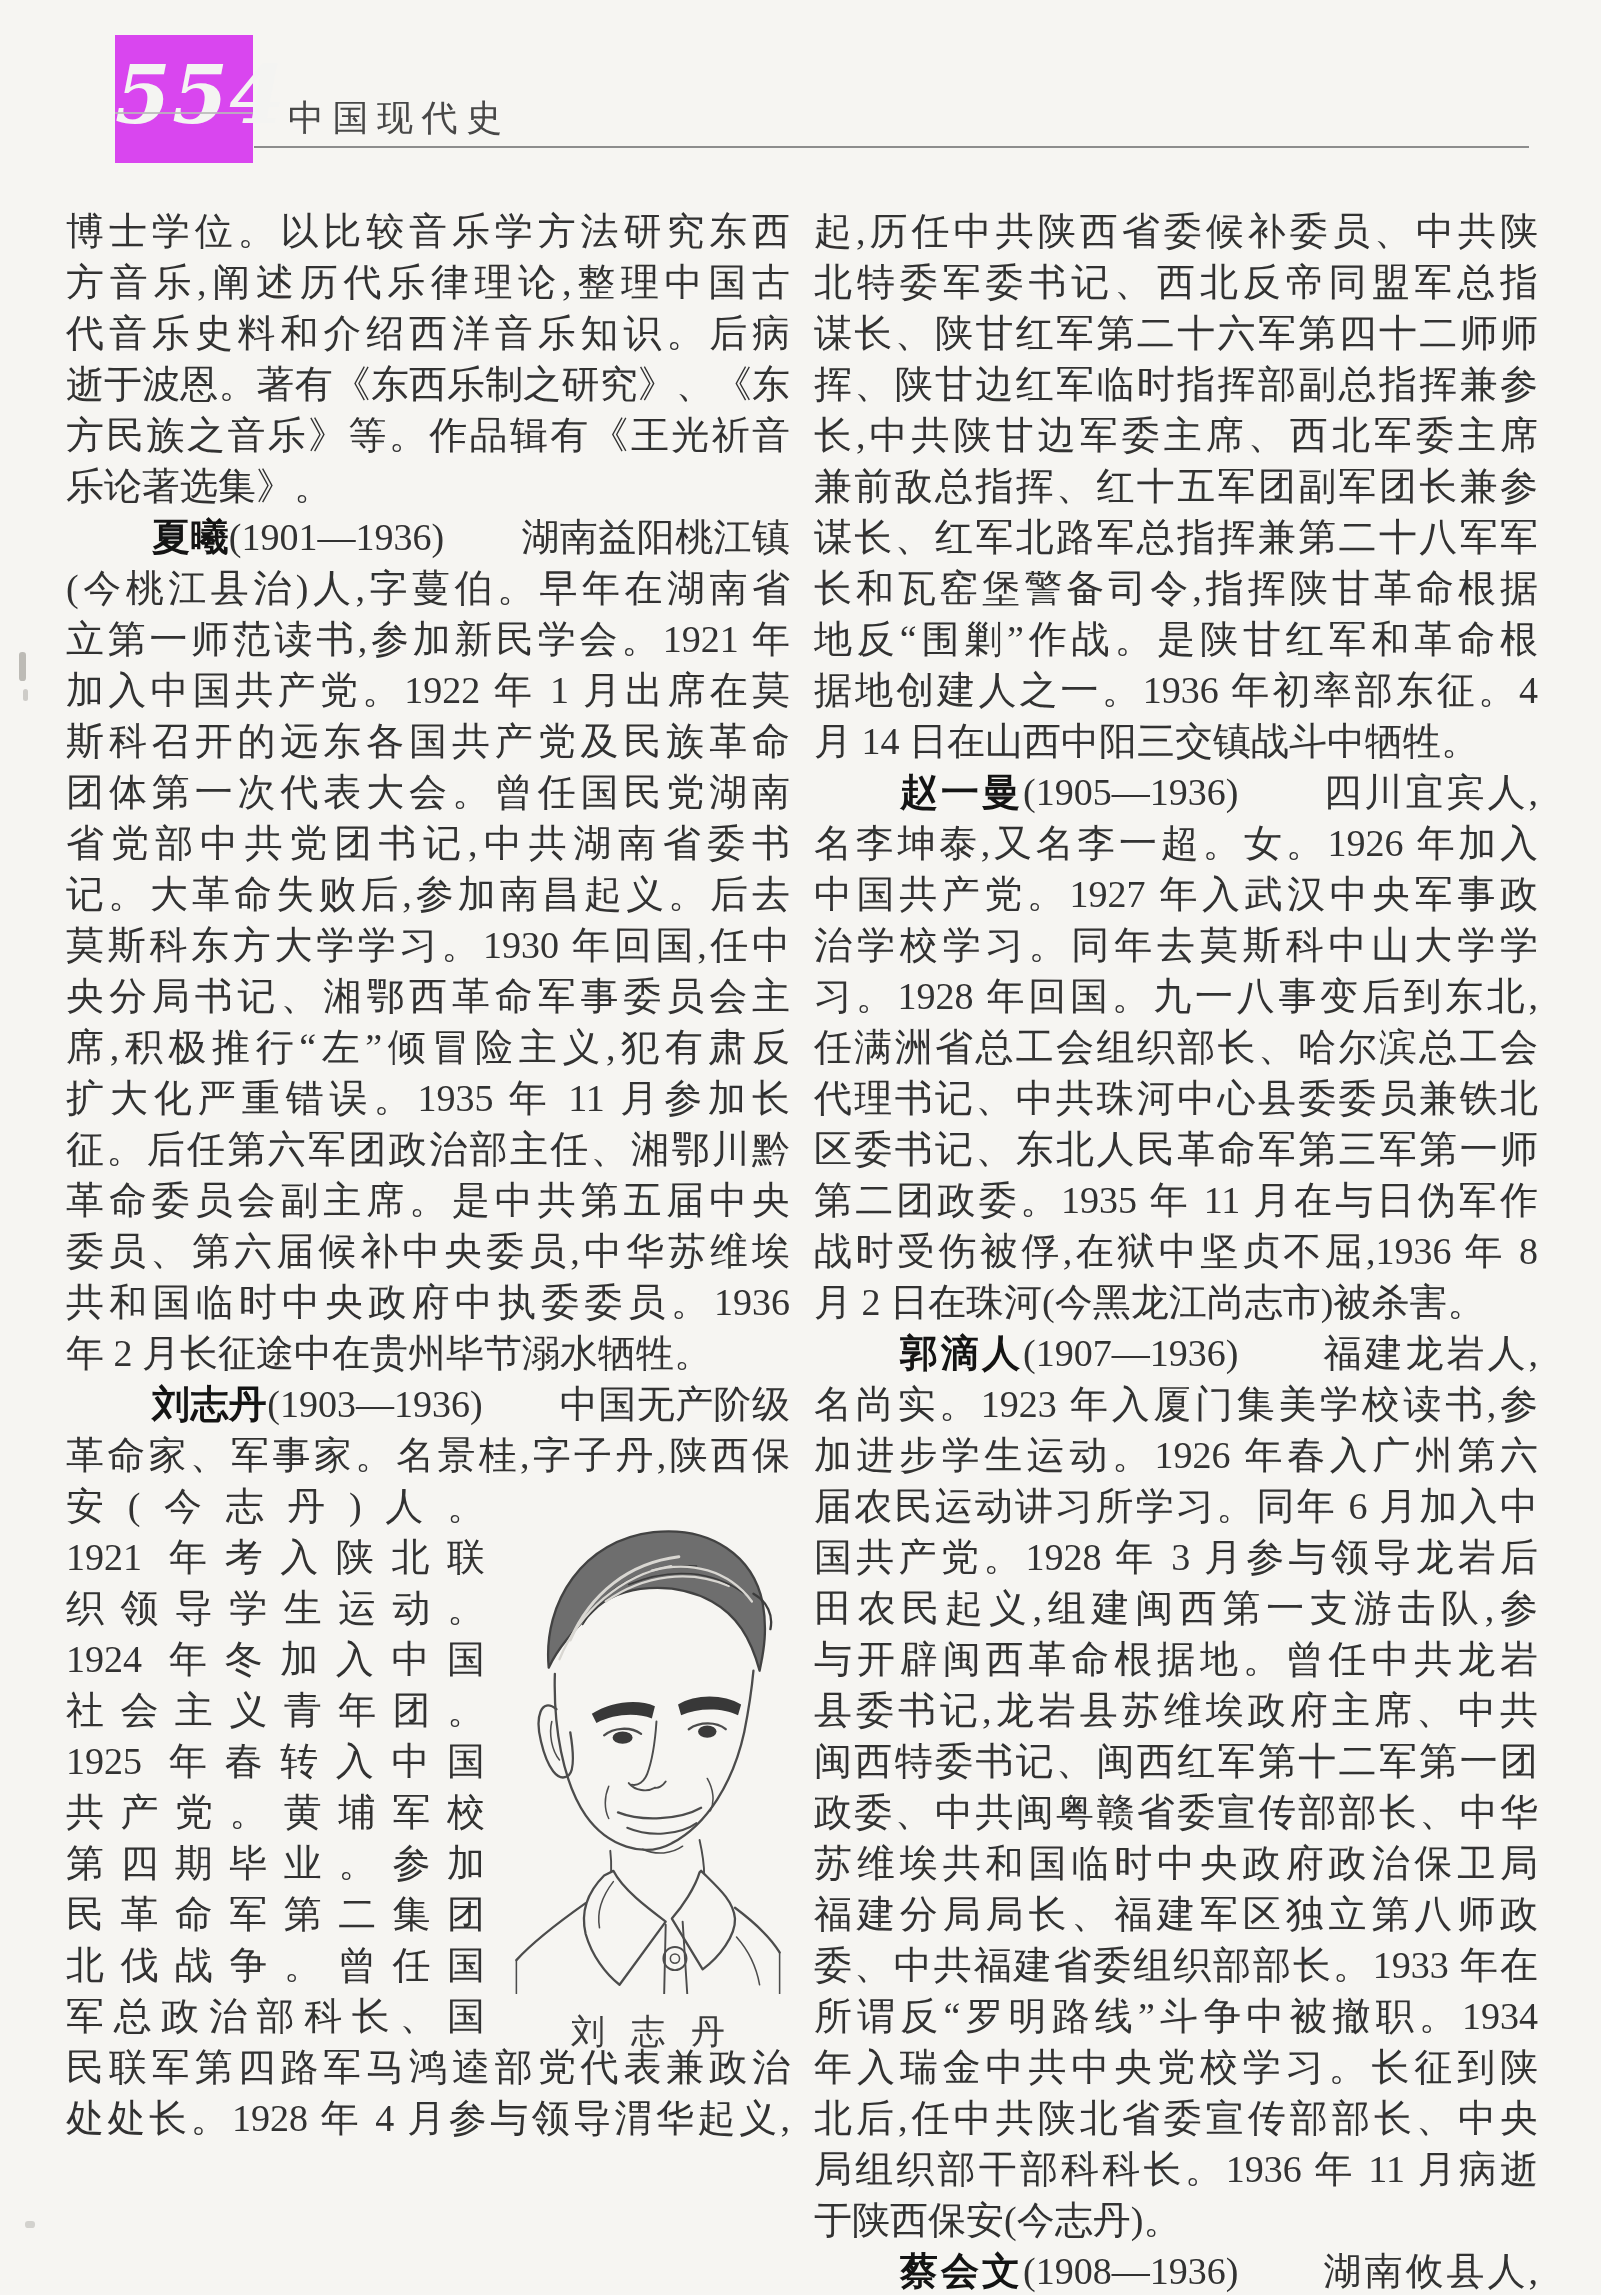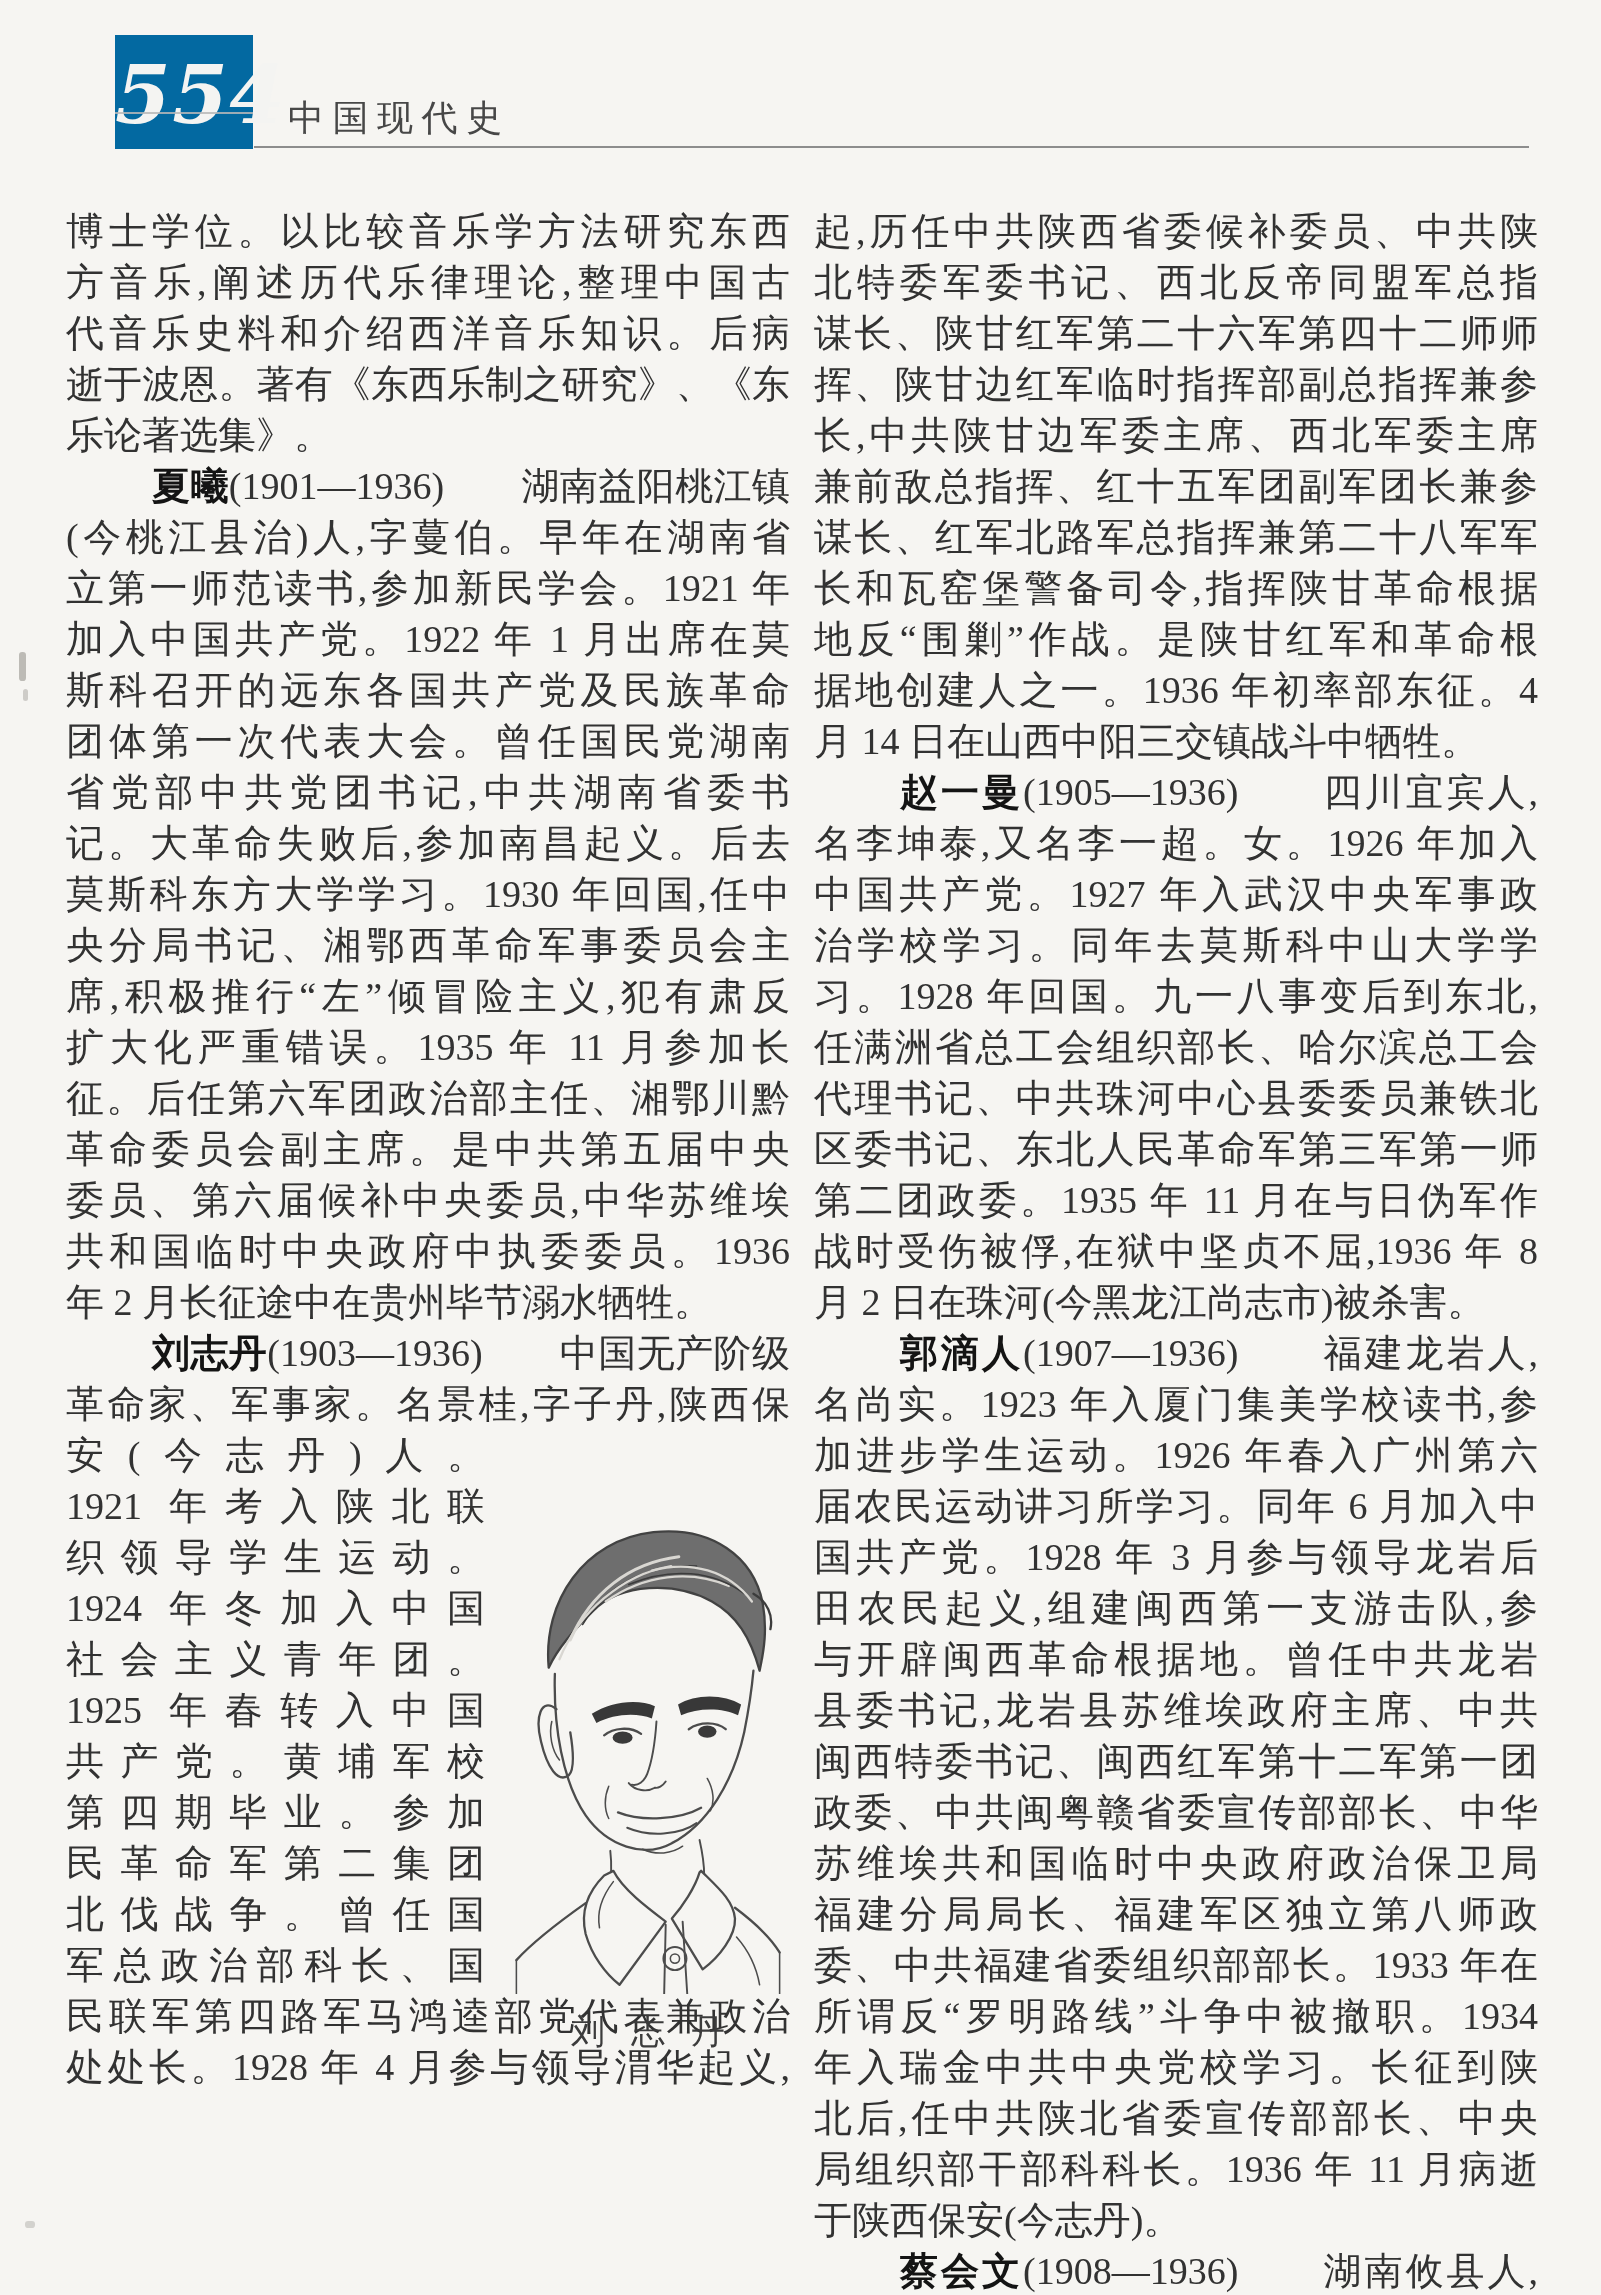--- a/index.html
+++ b/index.html
@@ -8,22 +8,22 @@
     width:1602px; height:2295px;
     background:#f6f5f2;
     font-family:"Liberation Serif","DejaVu Serif",serif;
     color:#323232;
     overflow:hidden;
   }
 
   
   .pageno-box {
     position:absolute; left:115px; top:35px;
-    width:138px; height:114px;
-    background:#0369a1;
+    width:138px; height:128px;
+    background:#d946ef;
   }
   .pageno {
     position:absolute; left:0; top:3.1px; width:100%; height:114px;
     line-height:114px; text-align:center;
     font-size:80px; font-style:italic; font-weight:bold;
     color:#f4f4f2; letter-spacing:1.5px;
     font-family:"DejaVu Serif","Liberation Serif",serif;
   }
   .pageno-line {
     position:absolute; left:0; top:77px; width:100%; height:1.5px;
@@ -82,20 +82,21 @@
     <div class="pageno-line"></div>
   </div>
   <div class="page-title">中国现代史</div>
   <div class="header-rule"></div>
 
   <div class="col col-left">
       <div class="tl">博士学位。以比较音乐学方法研究东西</div>
       <div class="tl">方音乐,阐述历代乐律理论,整理中国古</div>
       <div class="tl">代音乐史料和介绍西洋音乐知识。后病</div>
       <div class="tl">逝于波恩。著有《东西乐制之研究》、《东</div>
+      <div class="tl">方民族之音乐》等。作品辑有《王光祈音</div>
       <div class="tl end">乐论著选集》。</div>
       <div class="tl indent"><b class="name">夏曦</b>(1901—1936)　　湖南益阳桃江镇</div>
       <div class="tl">(今桃江县治)人,字蔓伯。早年在湖南省</div>
       <div class="tl">立第一师范读书,参加新民学会。1921 年</div>
       <div class="tl">加入中国共产党。1922 年 1 月出席在莫</div>
       <div class="tl">斯科召开的远东各国共产党及民族革命</div>
       <div class="tl">团体第一次代表大会。曾任国民党湖南</div>
       <div class="tl">省党部中共党团书记,中共湖南省委书</div>
       <div class="tl">记。大革命失败后,参加南昌起义。后去</div>
       <div class="tl">莫斯科东方大学学习。1930 年回国,任中</div>

